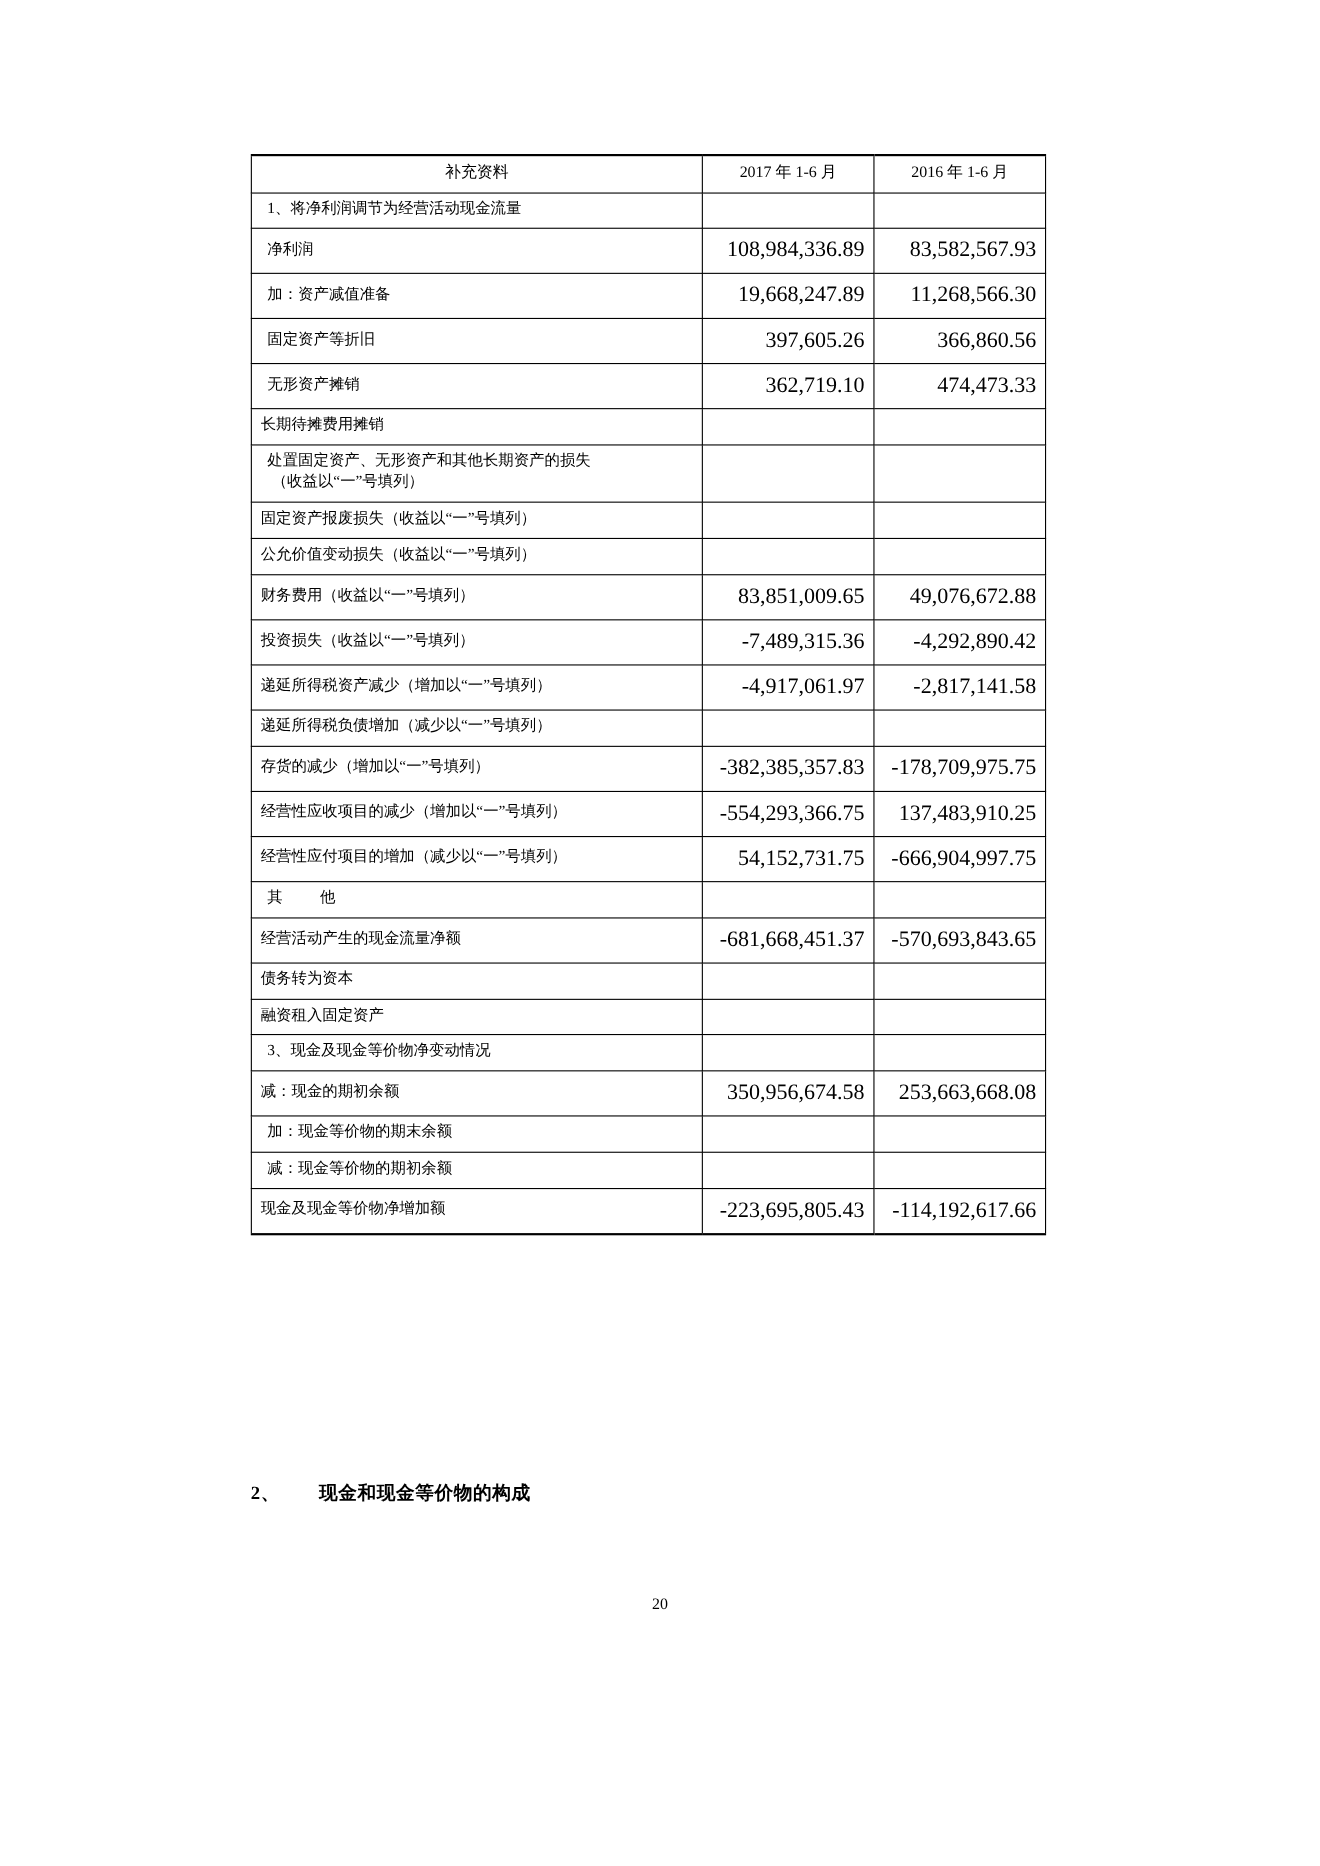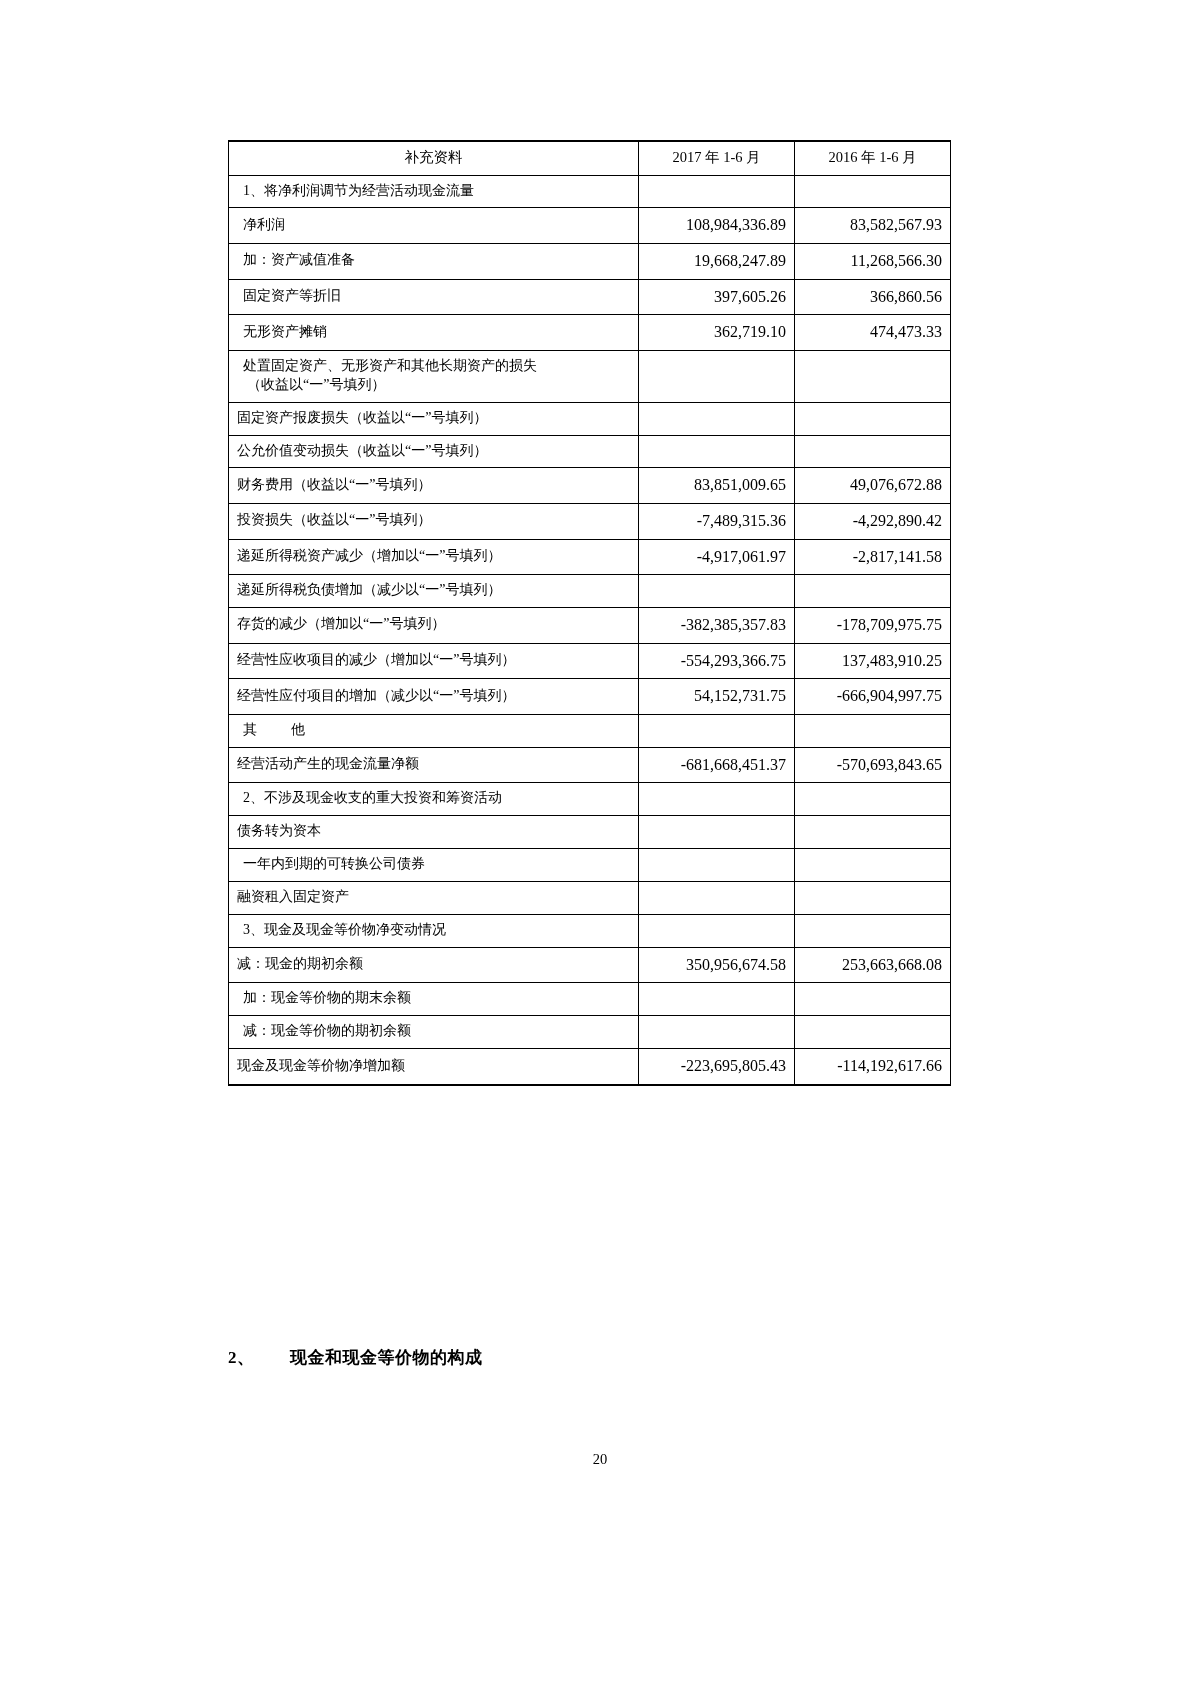--- a/index.html
+++ b/index.html
@@ -51,21 +51,21 @@
     border-bottom: 2px solid #000000;
   }
   td.label {
     text-align: left;
     font-size: 14px;
     padding-left: 10px;
   }
   td.label.indent1 { padding-left: 14px; }
   td.num {
     text-align: right;
-    font-size: 16px;
+    font-size: 20px;
     padding-right: 10px;
     white-space: nowrap;
   }
   td.head-label {
     text-align: center;
     font-size: 14.5px;
   }
   td.head-num {
     text-align: center;
     font-size: 14.5px;
@@ -137,20 +137,25 @@
             <td class="label indent1">固定资产等折旧</td>
             <td class="num">397,605.26</td>
             <td class="num">366,860.56</td>
           </tr>
           <tr>
             <td class="label indent1">无形资产摊销</td>
             <td class="num">362,719.10</td>
             <td class="num">474,473.33</td>
           </tr>
           <tr>
+            <td class="label indent0">长期待摊费用摊销</td>
+            <td class="num"></td>
+            <td class="num"></td>
+          </tr>
+          <tr>
             <td class="label indent1 two-line-cell"><span>处置固定资产、无形资产和其他长期资产的损失</span><span class="l2">（收益以“一”号填列）</span></td>
             <td class="num"></td>
             <td class="num"></td>
           </tr>
           <tr>
             <td class="label indent0">固定资产报废损失（收益以“一”号填列）</td>
             <td class="num"></td>
             <td class="num"></td>
           </tr>
           <tr>
@@ -197,31 +202,21 @@
             <td class="label indent1">其<span class="sp-wide"></span>他</td>
             <td class="num"></td>
             <td class="num"></td>
           </tr>
           <tr>
             <td class="label indent0">经营活动产生的现金流量净额</td>
             <td class="num">-681,668,451.37</td>
             <td class="num">-570,693,843.65</td>
           </tr>
           <tr>
-            <td class="label indent1">2、不涉及现金收支的重大投资和筹资活动</td>
-            <td class="num"></td>
-            <td class="num"></td>
-          </tr>
-          <tr>
             <td class="label indent0">债务转为资本</td>
-            <td class="num"></td>
-            <td class="num"></td>
-          </tr>
-          <tr>
-            <td class="label indent1">一年内到期的可转换公司债券</td>
             <td class="num"></td>
             <td class="num"></td>
           </tr>
           <tr>
             <td class="label indent0">融资租入固定资产</td>
             <td class="num"></td>
             <td class="num"></td>
           </tr>
           <tr>
             <td class="label indent1">3、现金及现金等价物净变动情况</td>

